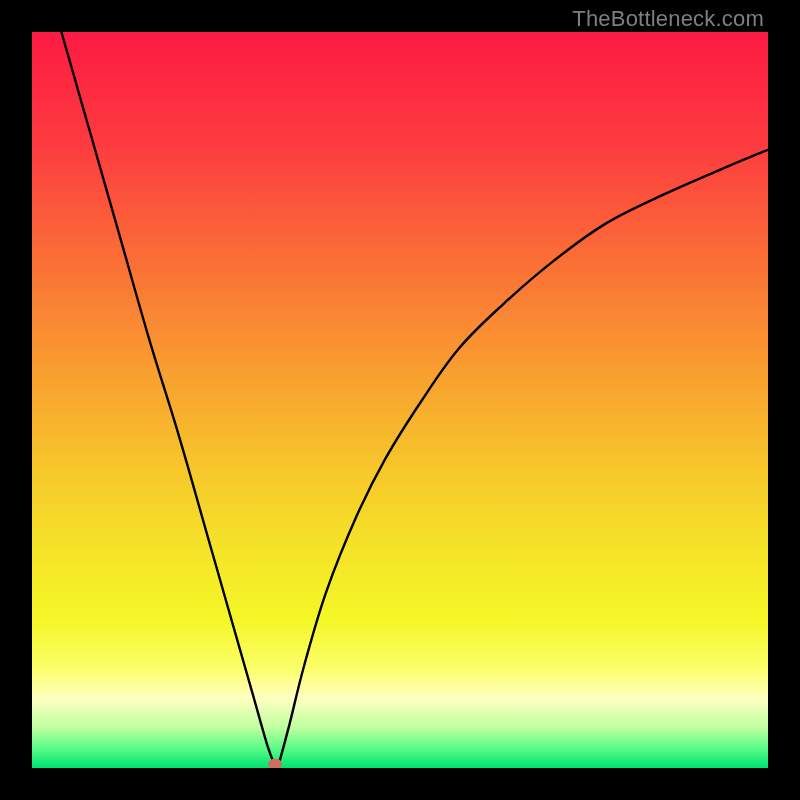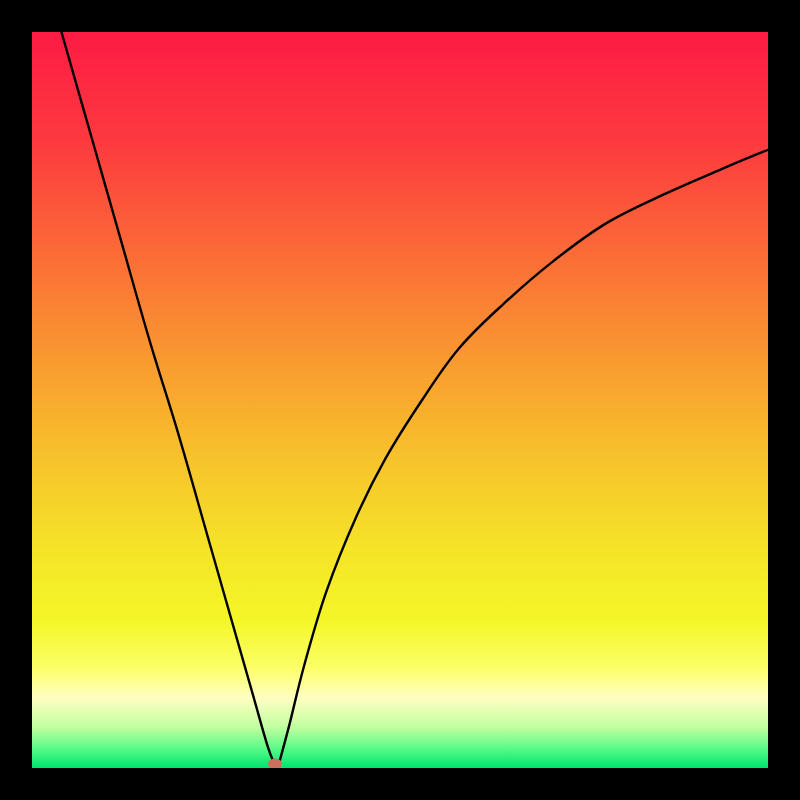--- a/index.html
+++ b/index.html
@@ -81,14 +81,15 @@
     </svg>
 
     <svg class="curve" viewBox="0 0 736 736" preserveAspectRatio="none">
       <path id="curve-left" d="M 29.44 0 C 34.739200000000004 18.547199999999993, 48.281600000000005 65.94559999999996, 58.88 103.03999999999996 C 69.4784 140.13439999999997, 77.7216 168.98560000000003, 88.32 206.08000000000004 C 98.91839999999999 243.17440000000005, 107.1616 273.35040000000004, 117.76 309.12 C 128.35840000000002 344.8896, 136.60160000000002 369.0304, 147.20000000000002 404.8 C 157.79840000000002 440.56960000000004, 166.0416 470.7456, 176.64 507.84000000000003 C 187.23839999999998 544.9344, 198.1312 583.0592, 206.08 610.88 C 214.02880000000002 638.7008, 215.50079999999997 643.8528, 220.79999999999998 662.4 C 226.0992 680.9472, 231.5456 701.20192, 235.52 713.92 C 239.4944 726.63808, 241.5552 729.61152, 242.88000000000002 733.056" fill="none" stroke="#000" stroke-width="2.4" stroke-linecap="round"></path>
       <path id="curve-right" d="M 246.56 733.056 C 248.5472 725.6371200000001, 252.96319999999997 709.8572800000001, 257.59999999999997 691.84 C 262.23679999999996 673.82272, 265.69599999999997 656.8064, 272.32 632.96 C 278.944 609.1136, 285.12640000000005 585.856, 294.40000000000003 559.36 C 303.6736 532.864, 313.2416 509.6064, 323.84 485.76 C 334.43839999999994 461.9136, 341.35679999999996 448.0768, 353.28 426.88 C 365.2032 405.6832, 376.83200000000005 387.872, 390.08000000000004 368 C 403.32800000000003 348.128, 412.3072 333.7024, 426.88 316.48 C 441.45279999999997 299.2576, 453.8176 288.2176, 471.04 272.32 C 488.2624 256.4224, 504.01279999999997 242.73280000000003, 522.56 228.16000000000003 C 541.1071999999999 213.58720000000002, 554.2080000000001 203.28320000000002, 574.08 191.36 C 593.952 179.4368, 611.7632000000001 171.85599999999994, 632.96 161.91999999999996 C 654.1568 151.98399999999998, 673.2927999999999 144.1088000000001, 691.8399999999999 136.16000000000008 C 710.3871999999999 128.21120000000008, 728.0512 121.072, 736 117.75999999999999" fill="none" stroke="#000" stroke-width="2.4" stroke-linecap="round"></path>
     </svg>
 
     <div class="marker" id="marker" style="left: 242.88px; top: 732.32px;"></div>
   </div>
 
+  <div class="watermark">TheBottleneck.com</div>
 
 </div>
 
 </body></html>

